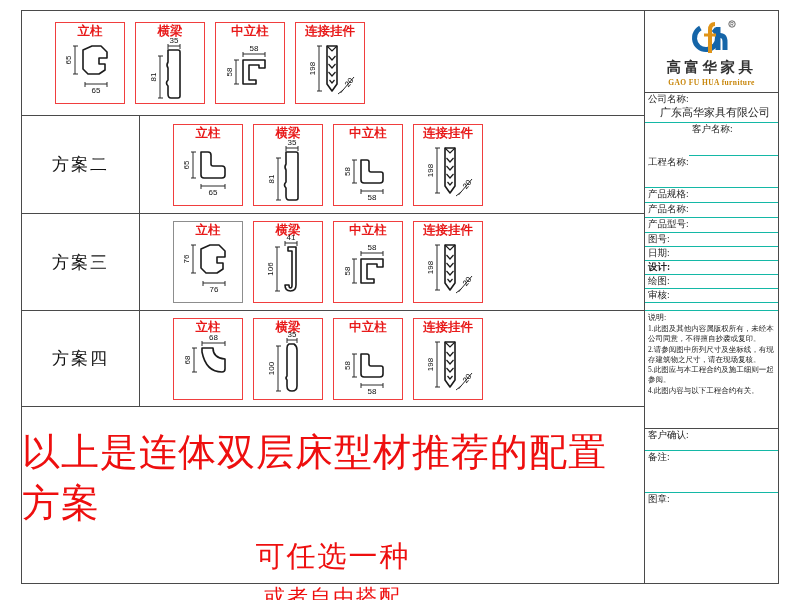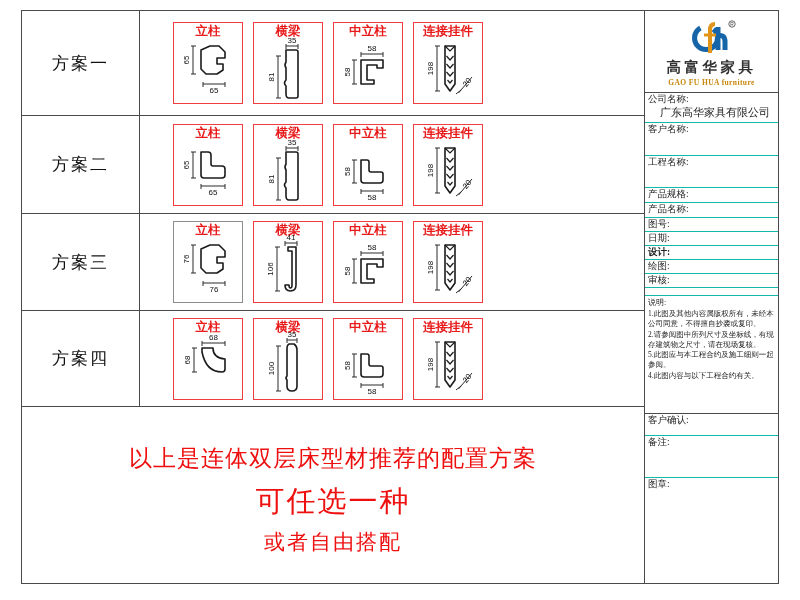--- a/index.html
+++ b/index.html
@@ -14,21 +14,21 @@
     letter-spacing: 2px; font-weight: 500; }
   .boxes { flex: 1; display: flex; align-items: center; gap: 10px; padding-left: 33px; }
   .pbox { width: 70px; height: 82px; border: 1px solid #f03e3e; display: flex;
     flex-direction: column; align-items: center; background: #fff; }
   .pbox.gray { border-color: #8d8d8d; }
   .pbox-label { font-size: 12.5px; font-weight: bold; color: #e81a1a; margin-top: 1px;
     line-height: 1.15; white-space: nowrap; }
   svg.profile { display: block; overflow: visible; }
   .footer { height: 178px; display: flex; flex-direction: column; align-items: center;
     color: #ee0f0f; }
-  .f0 { font-size: 23px; margin-top: 36px; letter-spacing: 1px; }
+  .f0 { font-size: 38px; margin-top: 20px; letter-spacing: 1px; }
   .f1 { font-size: 29px; margin-top: 8px; letter-spacing: 2px; }
   .f2 { font-size: 21px; margin-top: 6px; letter-spacing: 2px; }
   .titleblock { width: 134px; border-left: 1px solid #4a4a4a; font-size: 9.5px; color: #222; }
   .logo-box { height: 82px; border-bottom: 1px solid #4a4a4a; display: flex;
     flex-direction: column; align-items: center; justify-content: center; padding-top: 2px; }
   .brand-cn { font-size: 14.5px; font-weight: bold; color: #333; letter-spacing: 3.5px;
     white-space: nowrap; margin-top: 2px; }
   .brand-en { font-size: 7.5px; font-weight: bold; color: #c8860a; letter-spacing: 0.4px;
     white-space: nowrap; margin-top: 1px; }
   .tb-field { border-bottom: 1px solid #14b8a6; padding: 1px 3px; overflow: hidden;
@@ -42,21 +42,20 @@
   .remark { height: 42px; }
   .seal { height: 92px; border-bottom: none; }
 </style>
 </head>
 <body>
 
 <div class="sheet">
   <div class="main">
     <div id="schemes">
         <div class="scheme-row" style="height: 105px;">
-          <div class="scheme-label">方案一</div>
           <div class="boxes">
             <div class="pbox">
               <div class="pbox-label">立柱</div>
               <svg class="profile" width="70" height="64" viewBox="0 0 70 64">
                 <path d="M28,12 L37,8 L46,8 L52,14 L52,20 L44,20 L44,26 L50,26 L50,32 L44,36 L33,36 L28,31 Z" fill="none" stroke="#1b1b1b" stroke-width="1.6" stroke-linejoin="round"></path>
                 <line x1="20" y1="8" x2="20" y2="36" stroke="#2a2a2a" stroke-width="1" fill="none"></line>
                 <line x1="18" y1="8" x2="23" y2="8" stroke="#2a2a2a" stroke-width="1" fill="none"></line>
                 <line x1="18" y1="36" x2="23" y2="36" stroke="#2a2a2a" stroke-width="1" fill="none"></line>
                 <text transform="translate(16,22) rotate(-90)" font-size="8" fill="#111" font-family="Liberation Sans, sans-serif" text-anchor="middle">65</text>
                 <line x1="30" y1="46" x2="52" y2="46" stroke="#2a2a2a" stroke-width="1" fill="none"></line>
@@ -325,24 +324,25 @@
         <path d="M23,35 L23,12 Q23,6 28,6" stroke="#e09418" stroke-width="4" fill="none"></path>
         <path d="M17,17 L29,17" stroke="#e09418" stroke-width="3" fill="none"></path>
         <circle cx="45" cy="6" r="3.2" fill="none" stroke="#444" stroke-width="0.8"></circle>
         <text x="45" y="8.2" font-size="4.8" text-anchor="middle" fill="#444" font-family="Liberation Sans, sans-serif">R</text>
       </svg>
       <div class="brand-cn">高富华家具</div>
       <div class="brand-en">GAO FU HUA furniture</div>
     </div>
     <div id="tb-fields">
         <div class="tb-field" style="height: 30px;"><span>公司名称:</span><div class="val">广东高华家具有限公司</div></div>
-        <div class="tb-field" style="height: 33px;"><span>客户名称:</span></div>
+        <div class="tb-field" style="height: 33px; margin-left: 44px;"><span>客户名称:</span></div>
         <div class="tb-field" style="height: 32px;"><span>工程名称:</span></div>
         <div class="tb-field" style="height: 15px;"><span>产品规格:</span></div>
         <div class="tb-field" style="height: 15px;"><span>产品名称:</span></div>
+        <div class="tb-field" style="height: 15px;"><span>产品型号:</span></div>
         <div class="tb-field" style="height: 14px;"><span>图号:</span></div>
         <div class="tb-field" style="height: 14px;"><span>日期:</span></div>
         <div class="tb-field" style="height: 14px; font-weight: bold;"><span>设计:</span></div>
         <div class="tb-field" style="height: 14px;"><span>绘图:</span></div>
         <div class="tb-field" style="height: 14px;"><span>审核:</span></div>
         <div class="tb-field" style="height: 8px;"></div>
       </div>
     <div class="notes">
       <div class="notes-title">说明:</div>
       <div id="notes-items">

